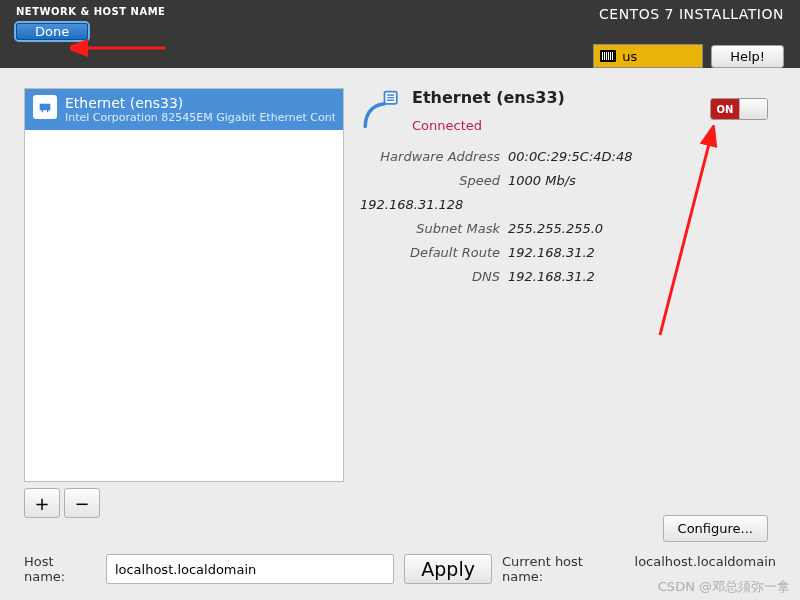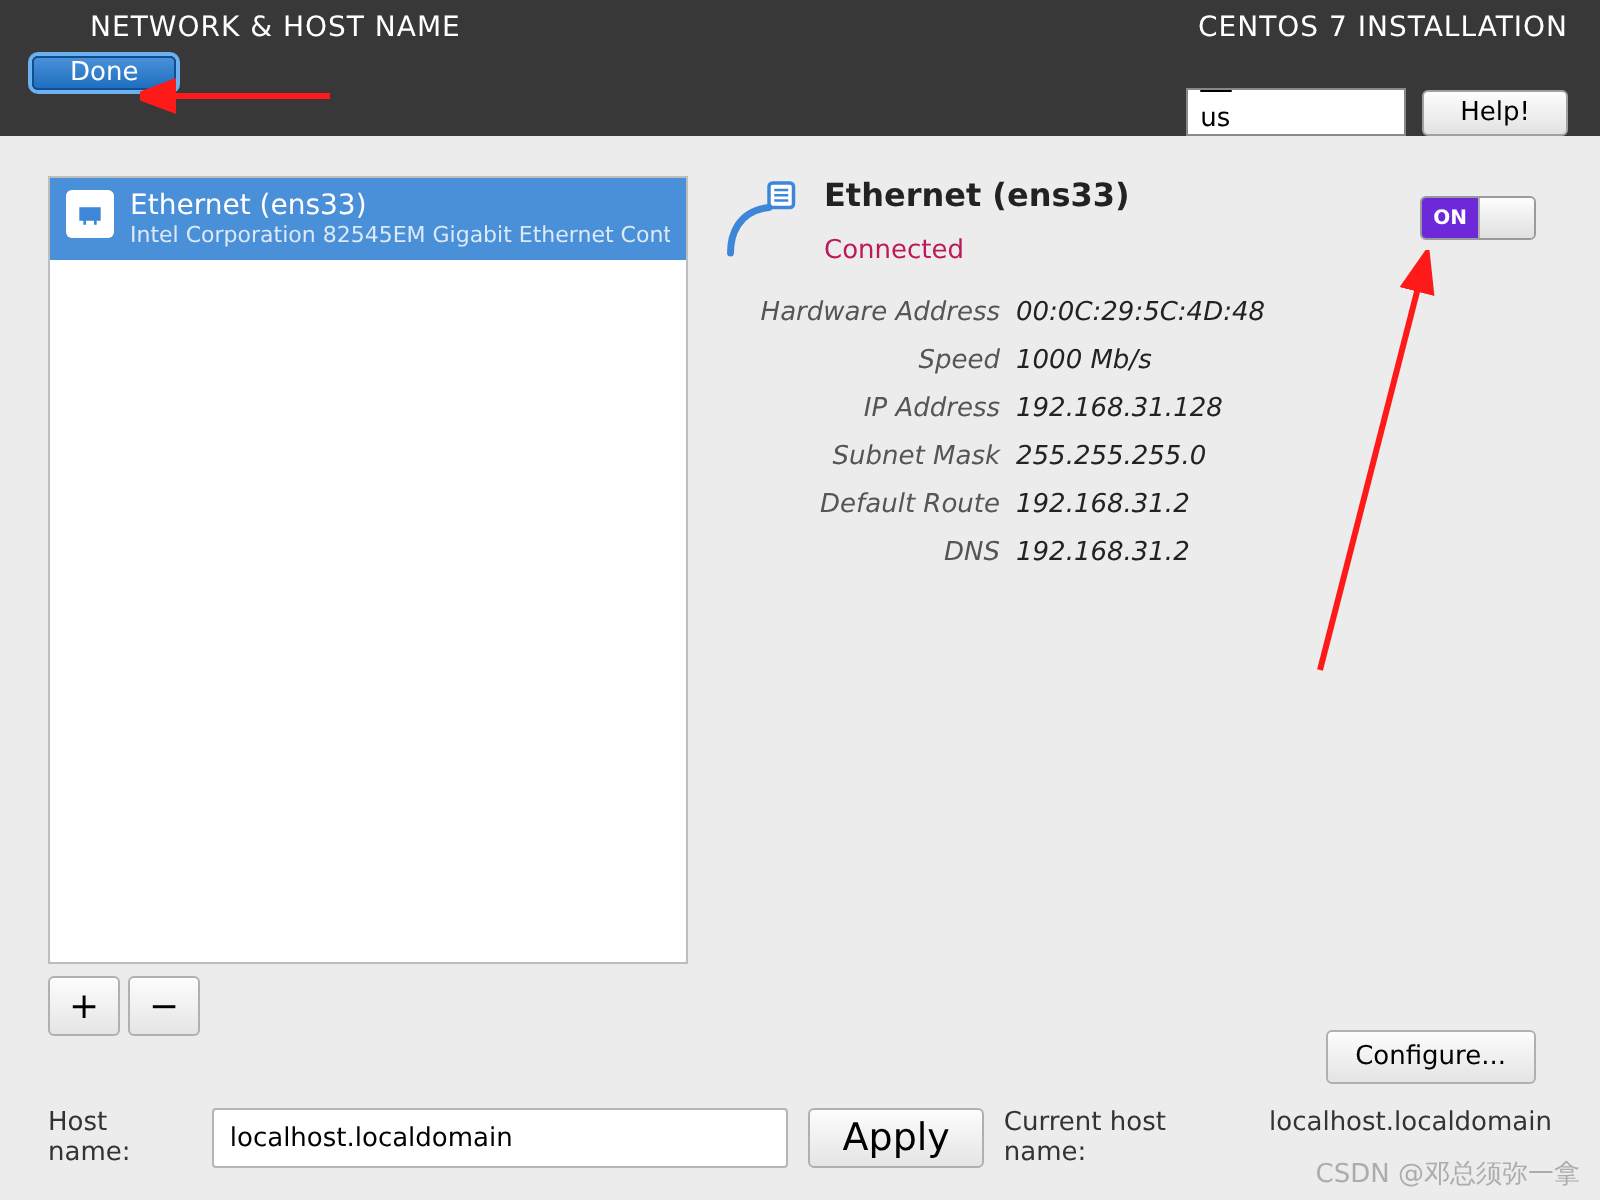--- a/index.html
+++ b/index.html
@@ -1,26 +1,26 @@
 <!DOCTYPE html>
 <html><head>
 <meta charset="utf-8">
 <style>
   * { box-sizing: border-box; margin: 0; padding: 0; font-family: "DejaVu Sans", "Liberation Sans", Arial, sans-serif; }
   body { width: 800px; height: 600px; background: #ececec; font-size: 13px; color: #333; overflow: hidden; position: relative; }
 
   
   .topbar { background: #383838; color: #fff; height: 68px; padding: 6px 16px 0 16px; display: flex; justify-content: space-between; }
   .top-left { display: flex; flex-direction: column; align-items: flex-start; }
-  .title { font-size: 14px; font-weight: normal; letter-spacing: 0.5px; margin-left: 29px; }
+  .title { font-size: 10px; font-weight: bold; letter-spacing: 0.5px; }
   .done-btn { margin-top: 6px; background: linear-gradient(#4a90d9,#1e6fbf); border: 1px solid #0d4f90; color: #fff; padding: 0 18px; border-radius: 3px; cursor: pointer; font-size: 13px; box-shadow: 0 0 0 2px #6cb0f0; }
   .top-right { display: flex; flex-direction: column; align-items: flex-end; gap: 22px; }
   .install-label { font-size: 14px; letter-spacing: 0.5px; }
   .top-right-row { display: flex; gap: 8px; align-items: center; }
-  .kb-ind { background: #ffffff; color: #000; width: 110px; height: 24px; display: flex; gap: 6px; padding: 0 6px; border: 1px solid #888; flex-direction: column; }
+  .kb-ind { background: #eab308; color: #000; width: 110px; height: 24px; display: flex; align-items: center; gap: 6px; padding: 0 6px; border: 1px solid #888; }
   .kb-icon { width: 16px; height: 12px; background: #000; border-radius: 1px; position: relative; }
   .kb-icon::after { content: ""; position: absolute; inset: 2px; background: repeating-linear-gradient(90deg,#fff 0 1px,#000 1px 2px); }
   .help-btn { background: linear-gradient(#fdfdfd,#e2e2e2); border: 1px solid #a0a0a0; border-radius: 3px; padding: 3px 18px; cursor: pointer; font-size: 13px; }
 
   
   .main { display: flex; padding: 20px 24px 0 24px; gap: 16px; height: 450px; }
   .left-col { width: 320px; display: flex; flex-direction: column; }
   .iface-list { flex: 1; background: #fff; border: 1px solid #bdbdbd; display: flex; flex-direction: column; overflow: hidden; }
   .iface-item { background: #4a90d9; color: #fff; padding: 6px 8px; display: flex; gap: 8px; align-items: flex-start; }
   .iface-item .mini-icon { width: 24px; height: 24px; background: #fff; border-radius: 3px; display: flex; align-items: center; justify-content: center; flex-shrink: 0; }
@@ -31,21 +31,21 @@
   .list-spacer { flex: 1; background: #fff; }
   .btn-row { display: flex; gap: 4px; margin-top: 6px; }
   .sq-btn { width: 36px; height: 30px; background: linear-gradient(#fdfdfd,#e4e4e4); border: 1px solid #b0b0b0; border-radius: 3px; font-size: 18px; cursor: pointer; display:flex; align-items:center; justify-content:center; }
 
   .right-col { flex: 1; display: flex; flex-direction: column; position: relative; }
   .iface-header { display: flex; align-items: flex-start; gap: 10px; }
   .iface-big-icon { width: 42px; height: 42px; }
   .iface-title { font-size: 16px; font-weight: bold; color: #222; }
   .iface-status { font-size: 13px; color: #be185d; margin-top: 11px; }
   .toggle { position: absolute; top: 10px; right: 8px; width: 58px; height: 22px; background: #eaeaea; border: 1px solid #9a9a9a; border-radius: 3px; display: flex; cursor: pointer; overflow: hidden; }
-  .toggle-on { width: 50%; background: #6d28d9; color: #fff; font-size: 10px; font-weight: bold; display: flex; align-items: center; justify-content: center; }
+  .toggle-on { width: 50%; background: #b91c1c; color: #fff; font-size: 10px; font-weight: bold; display: flex; align-items: center; justify-content: center; }
   .toggle-knob { width: 50%; background: linear-gradient(#fdfdfd,#e0e0e0); border-left: 1px solid #b0b0b0; }
 
   .details { margin-top: 12px; }
   .drow { display: flex; gap: 8px; line-height: 24px; font-style: italic; }
   .dlabel { width: 140px; text-align: right; color: #555; }
   .dval { color: #222; }
 
   .configure-btn { position: absolute; bottom: -24px; right: 8px; padding: 5px 14px; background: linear-gradient(#fdfdfd,#e4e4e4); border: 1px solid #b0b0b0; border-radius: 3px; cursor: pointer; font-size: 13px; }
 
   
@@ -125,21 +125,20 @@
     <div class="details">
       <div class="drow">
         <div class="dlabel">Hardware Address</div>
         <div class="dval">00:0C:29:5C:4D:48</div>
       </div>
       <div class="drow">
         <div class="dlabel">Speed</div>
         <div class="dval">1000 Mb/s</div>
       </div>
       <div class="drow">
-        <div class="dlabel">IP Address</div>
         <div class="dval">192.168.31.128</div>
       </div>
       <div class="drow">
         <div class="dlabel">Subnet Mask</div>
         <div class="dval">255.255.255.0</div>
       </div>
       <div class="drow">
         <div class="dlabel">Default Route</div>
         <div class="dval">192.168.31.2</div>
       </div>

